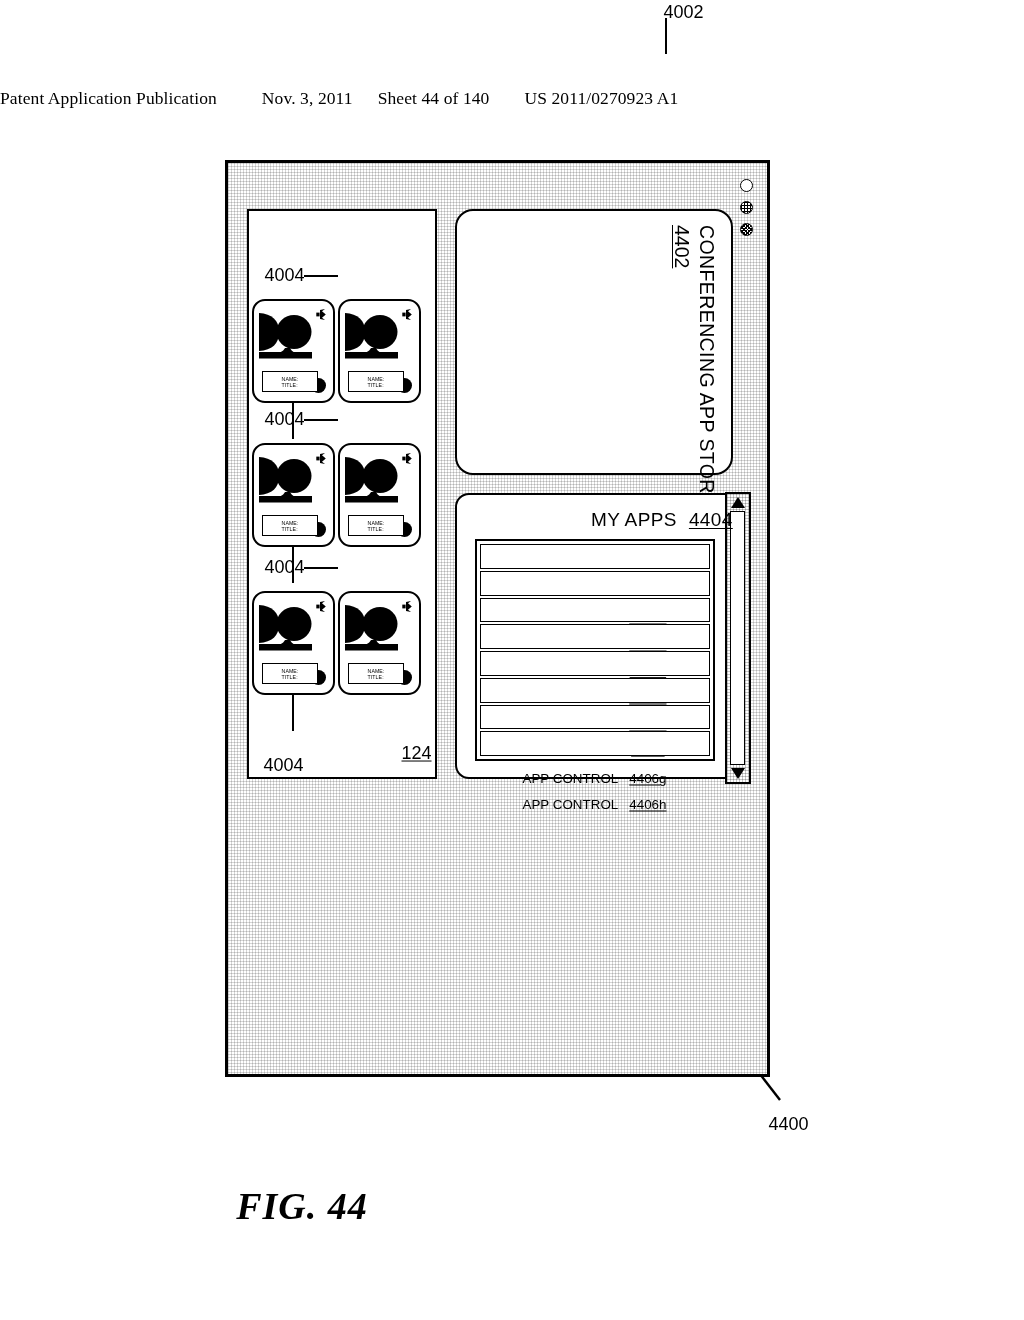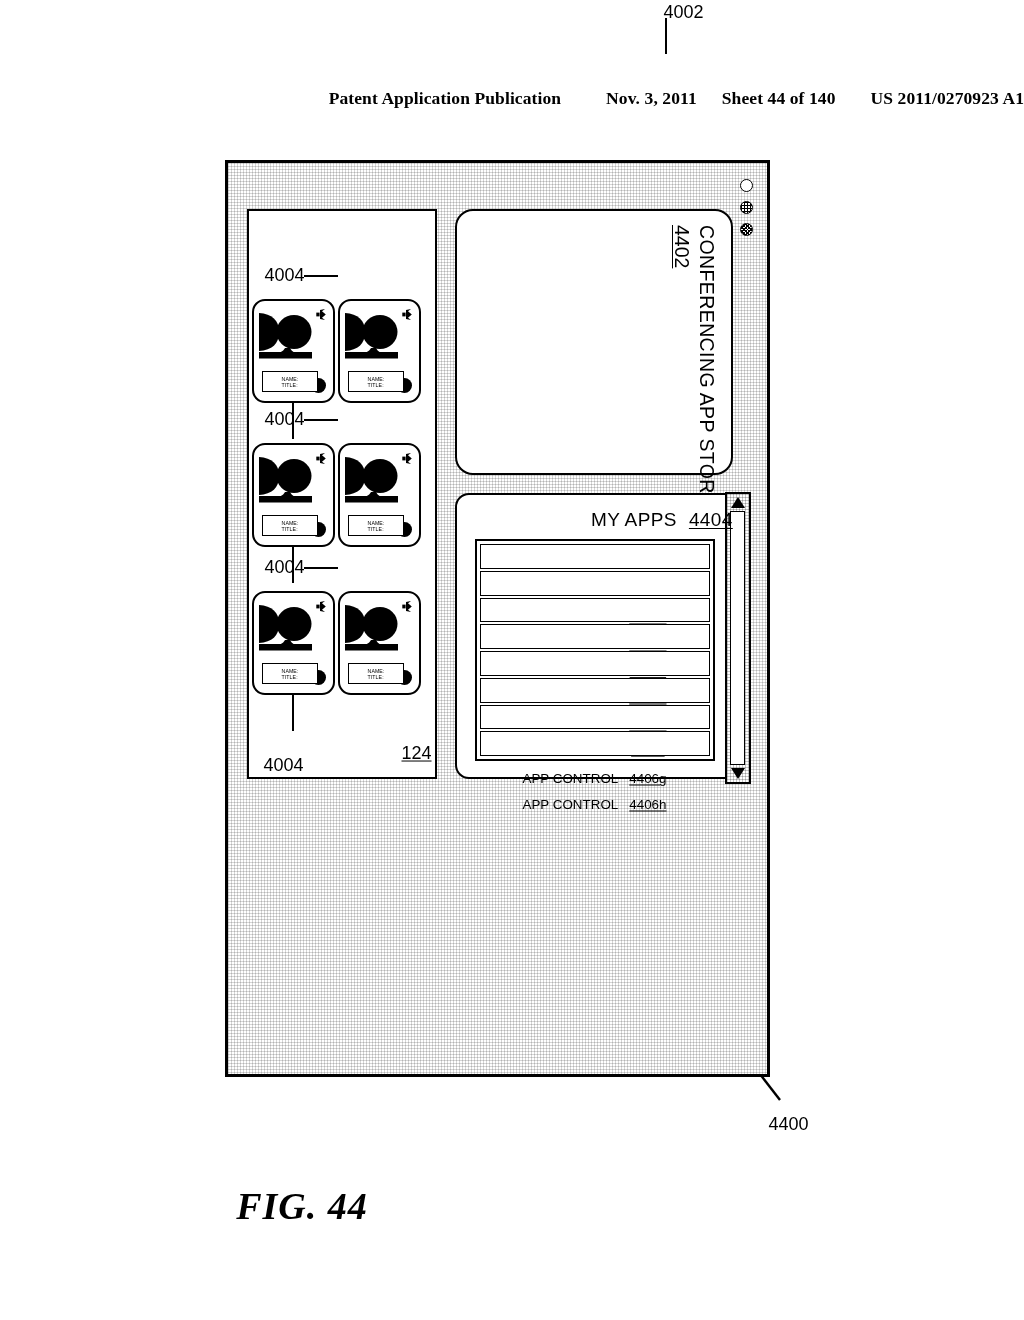--- a/index.html
+++ b/index.html
@@ -16,23 +16,23 @@
     color: #000;
     overflow: hidden;
   }
 
   
   #page-header {
     position: absolute;
     top: 88px;
     left: 0;
     width: 1024px;
-    text-align: right;
+    text-align: left;
     font-family: "Liberation Serif", serif;
-    font-weight: bold;
+    font-weight: normal;
     font-size: 17.5px;
     letter-spacing: 0.1px;
     white-space: nowrap;
   }
   #page-header .hdr-seg { display: inline-block; vertical-align: baseline; }
   .hdr-gap-1 { display: inline-block; width: 36px; }
   .hdr-gap-2 { display: inline-block; width: 16px; }
   .hdr-gap-3 { display: inline-block; width: 26px; }
 
   

